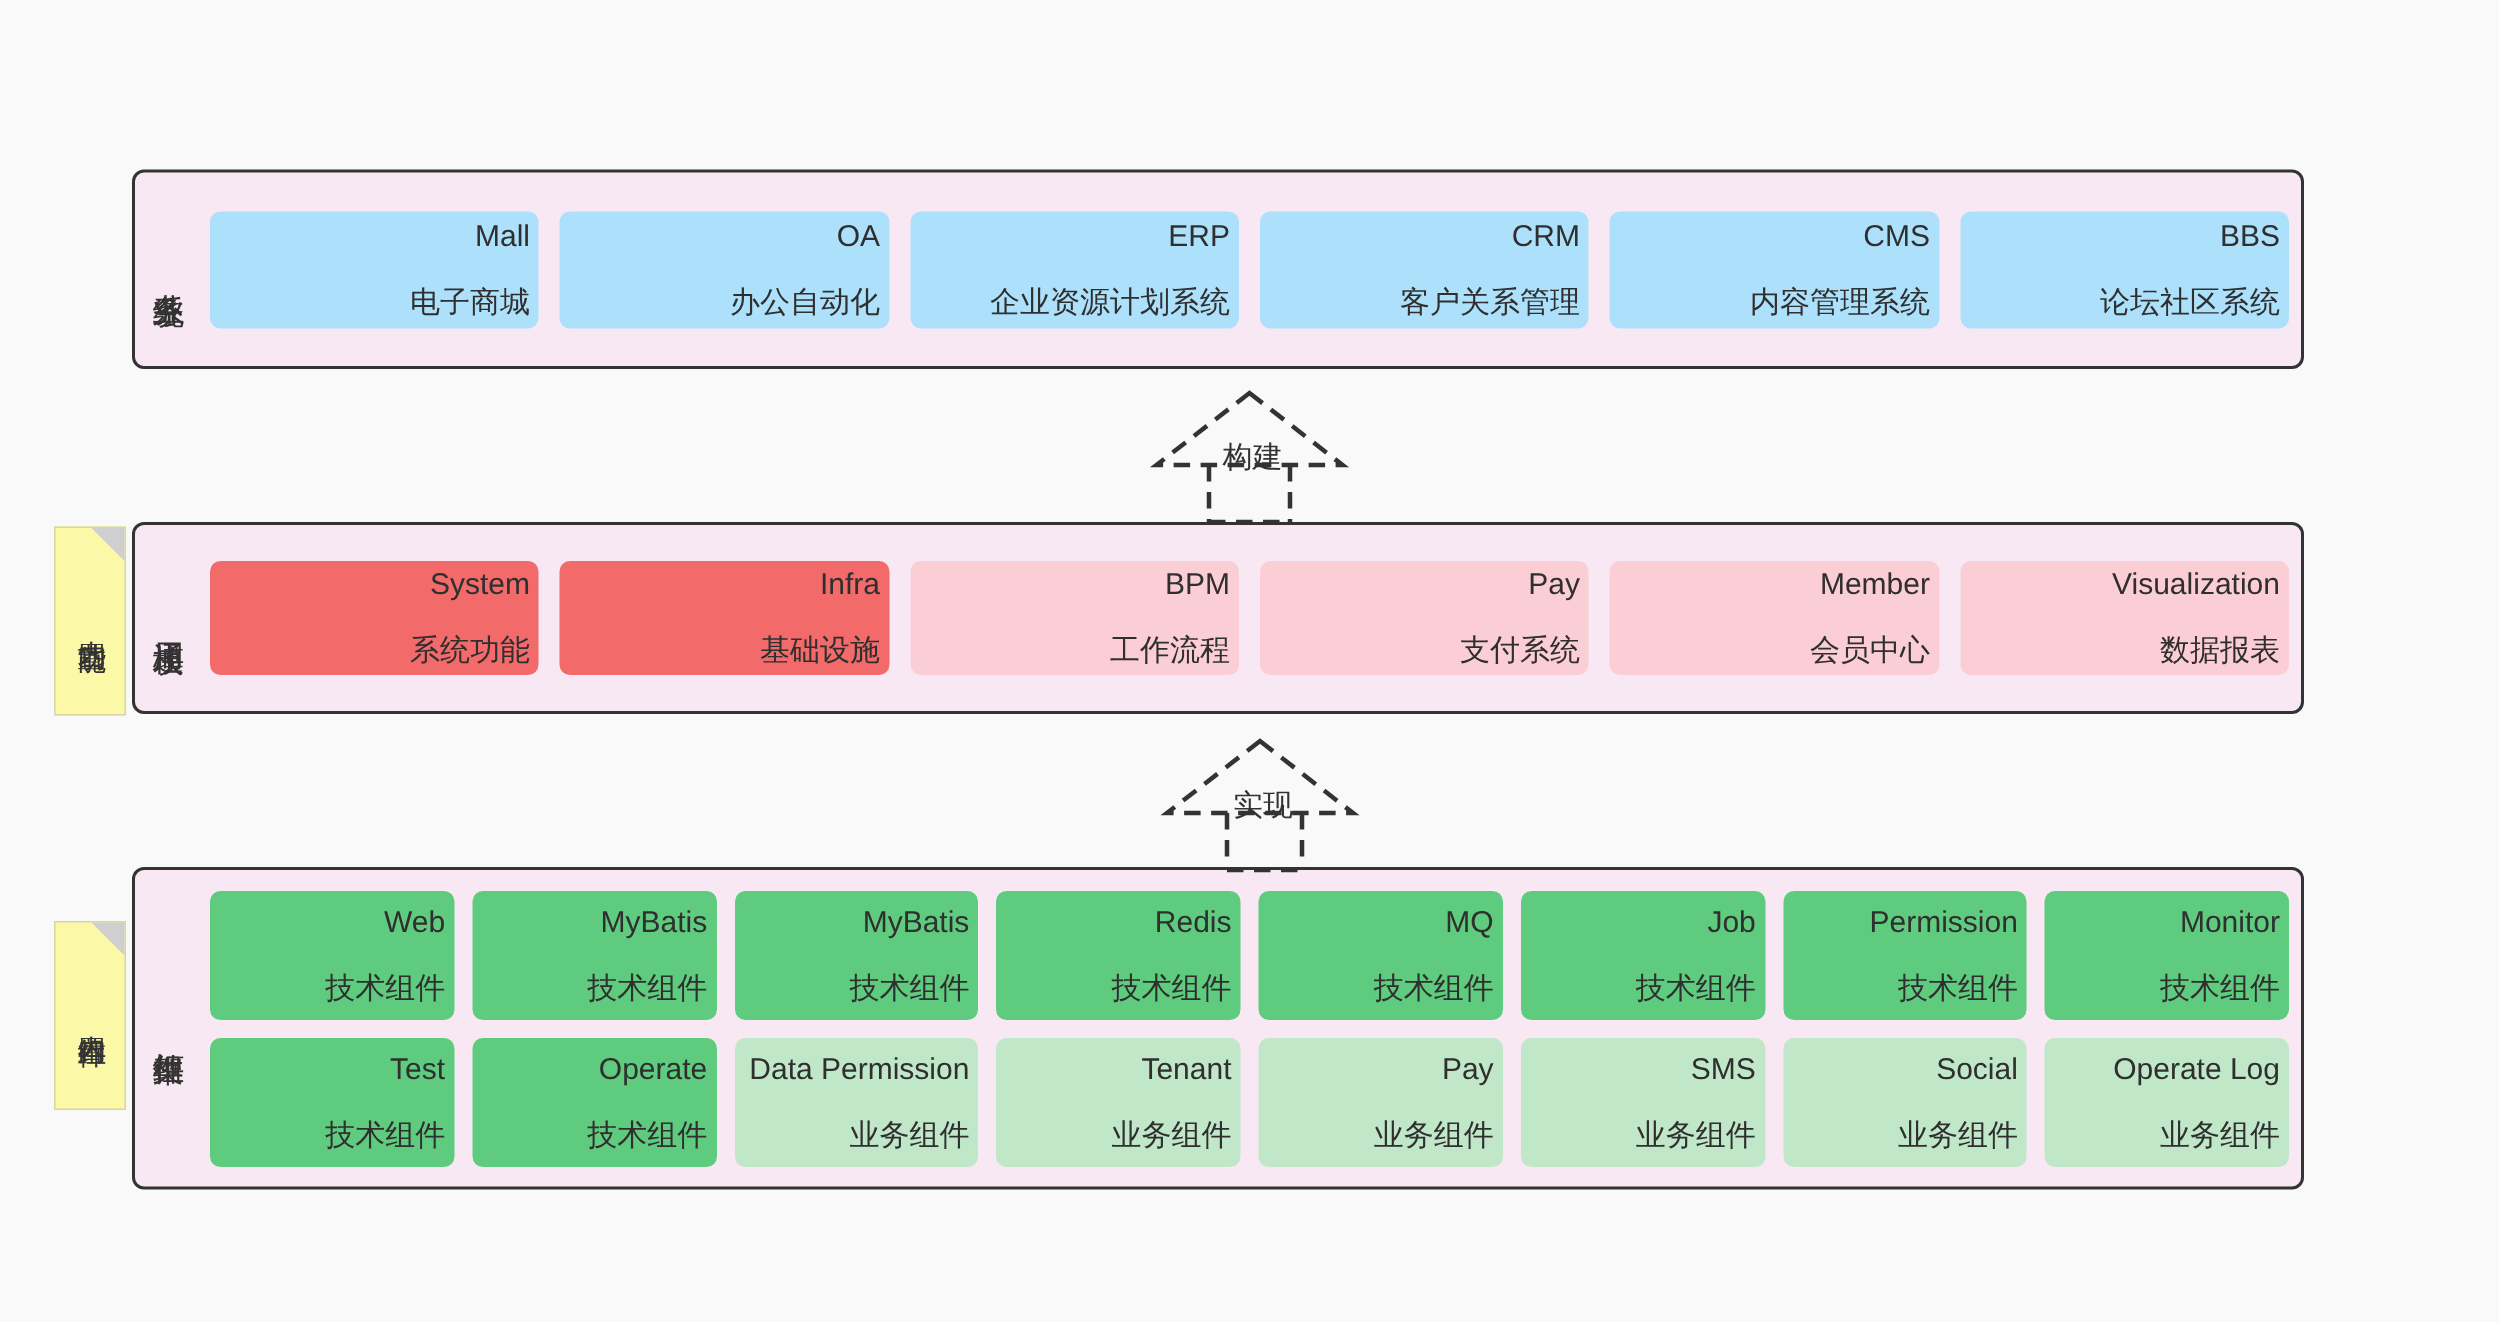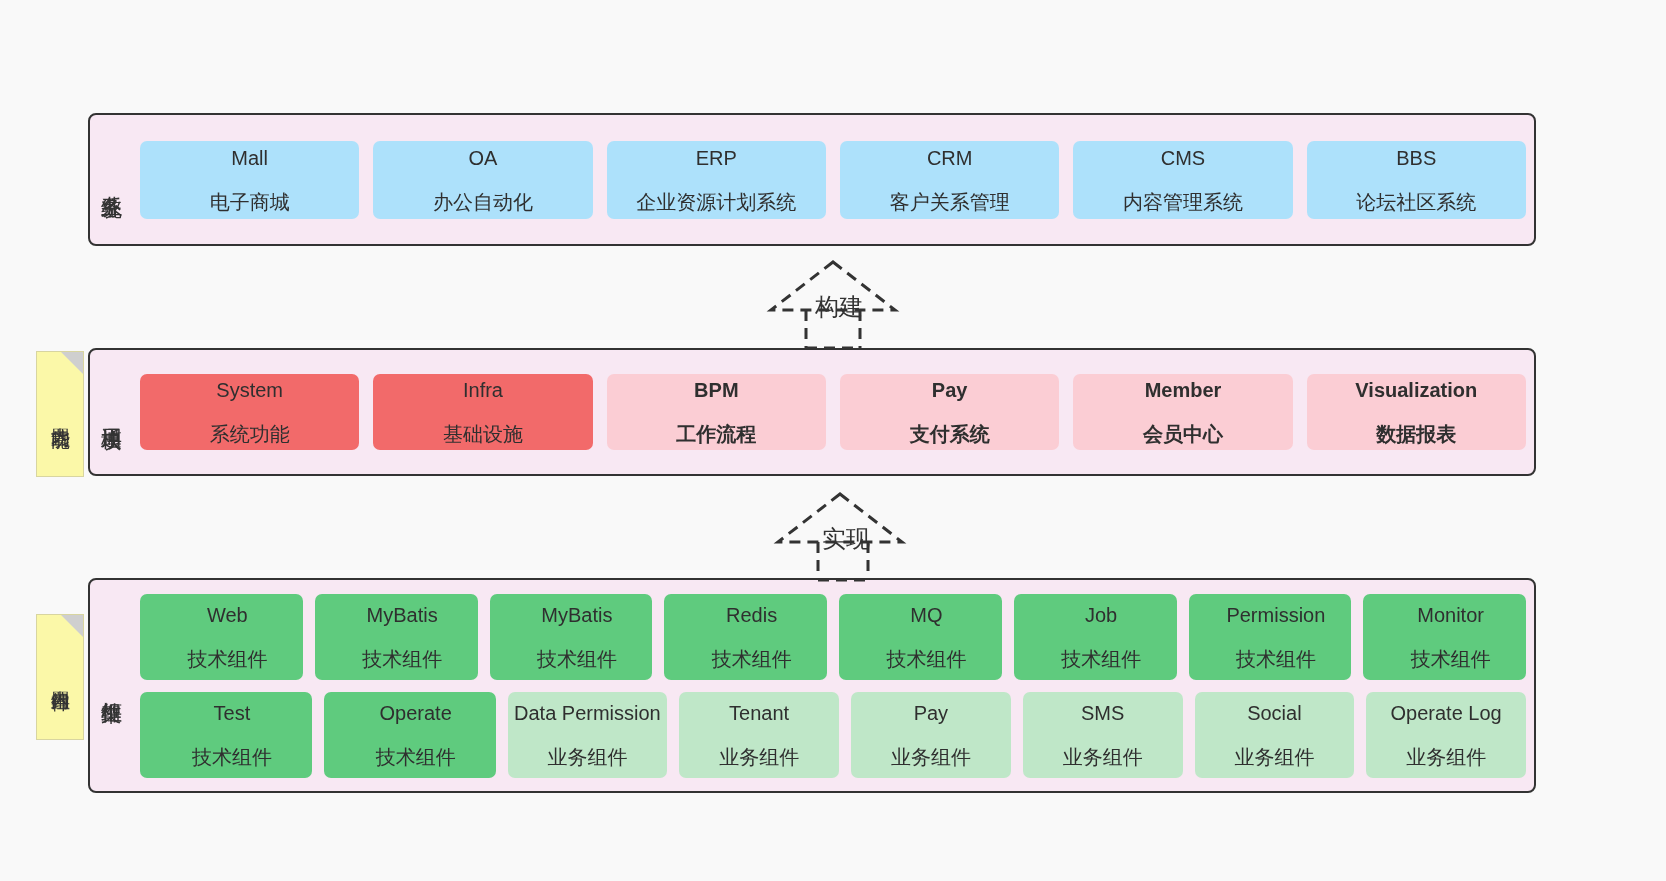--- a/index.html
+++ b/index.html
@@ -59,21 +59,21 @@
     flex-direction: row;
     align-items: stretch;
   }
 
   
   .box {
     box-sizing: border-box;
     border-radius: 7px;
     display: flex;
     flex-direction: column;
-    align-items: center;
+    align-items: flex-end;
     justify-content: center;
     text-align: center;
     font-size: 20px;
     line-height: 1.30;
     color: #2f2f2f;
     padding: 4px 6px;
     overflow: hidden;
   }
   .box .en { white-space: nowrap; }
   .box .cn { white-space: nowrap; margin-top: 18px; }
@@ -94,33 +94,33 @@
   #layer-common {
     left: 88px;
     top: 348px;
     width: 1448px;
     height: 128px;
   }
   #layer-common .layer-body { padding: 0 8px; }
   #layer-common .row { gap: 14px; height: 76px; }
   #layer-common .box { flex: 1 1 0; }
   .box.red { background: #f26a6a; }
-  .box.pink { background: #fbcdd4; font-weight: bold; }
+  .box.pink { background: #fbcdd4; }
 
   
   #layer-framework {
     left: 88px;
     top: 578px;
     width: 1448px;
     height: 215px;
   }
   #layer-framework .layer-body { padding: 8px 8px; gap: 12px; }
   #layer-framework .row { gap: 12px; height: 86px; }
   #layer-framework .box { flex: 1 1 0; }
-  .box.green { background: #5fcb7e; padding-left: 18px; }
+  .box.green { background: #5fcb7e; }
   .box.lightgreen { background: #bfe7c8; }
 
   
   .note {
     position: absolute;
     box-sizing: border-box;
     width: 48px;
     background: #fbf8a8;
     border: 1px solid #d8d5a0;
     display: flex;
@@ -148,21 +148,21 @@
   #note-framework { left: 36px; top: 614px; height: 126px; }
 
   
   .arrow {
     position: absolute;
     z-index: 4;
   }
   .arrow svg { display: block; }
   .arrow-label {
     position: absolute;
-    font-size: 24px;
+    font-size: 20px;
     color: #333333;
     background: transparent;
     white-space: nowrap;
   }
 </style>
 </head>
 <body>
 
 <div id="canvas">
 

